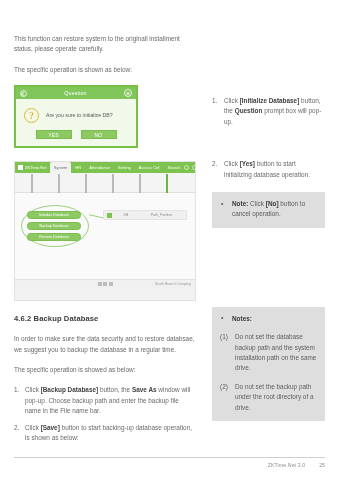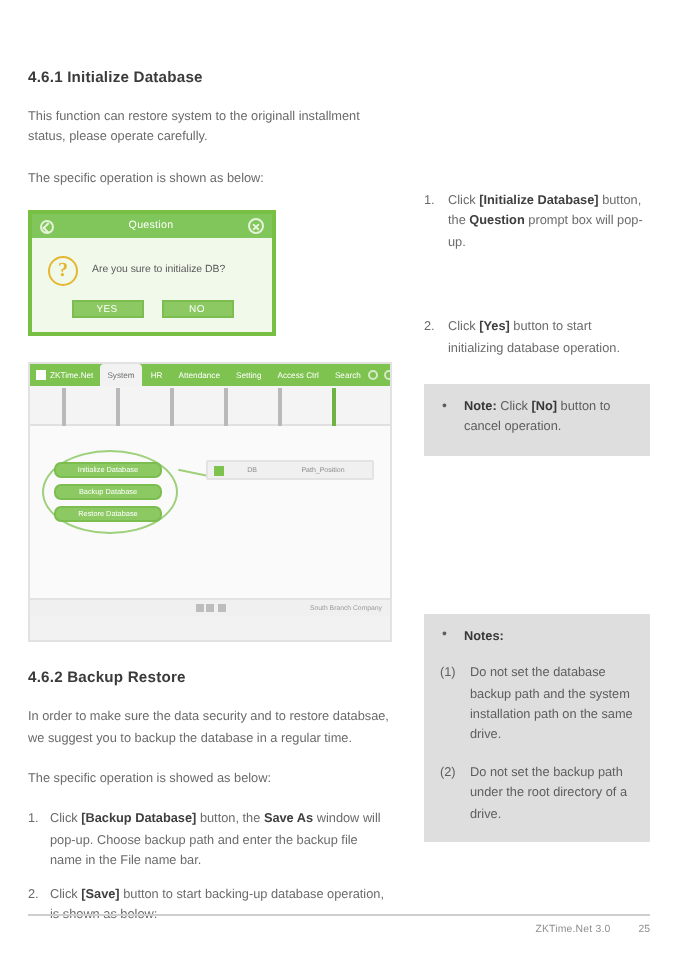--- a/index.html
+++ b/index.html
@@ -427,21 +427,20 @@
     color: #8e8e8e;
   }
 </style>
 </head>
 <body>
 
 <div class="page">
 
   <div class="col-main">
 
-    <h3 class="section-title">4.6.1 Initialize Database</h3>
 
     <p class="para">This function can  restore system to the originall installment status, please operate carefully.</p>
 
     <p class="para">The specific operation is shown as below:</p>
 
     <div class="fig-dialog-wrap">
       <div class="dlg">
         <div class="dlg-title">
           <span class="tl-ico"></span>
           <span class="tl-text">Question</span>
@@ -523,21 +522,21 @@
           <span class="mid">
             <i></i>
             <i></i>
             <i></i>
           </span>
           <span class="right">South Branch Company</span>
         </span>
       </div>
     </div>
 
-    <h3 class="section-title">4.6.2 Backup Restore</h3>
+    <h3 class="section-title">4.6.2 Backup Database</h3>
 
     <p class="para">In order to make sure the data security and to restore databsae, we suggest you to backup the database in a regular time.</p>
 
     <p class="para">The specific operation is showed as below:</p>
 
     <div class="olist">
       <div class="olist-item">
         <span class="num">1.</span>
         <span>Click <b>[Backup Database]</b> button, the <b>Save As</b> window will pop-up. Choose backup path and enter the backup file name in the File name bar.</span>
       </div>

